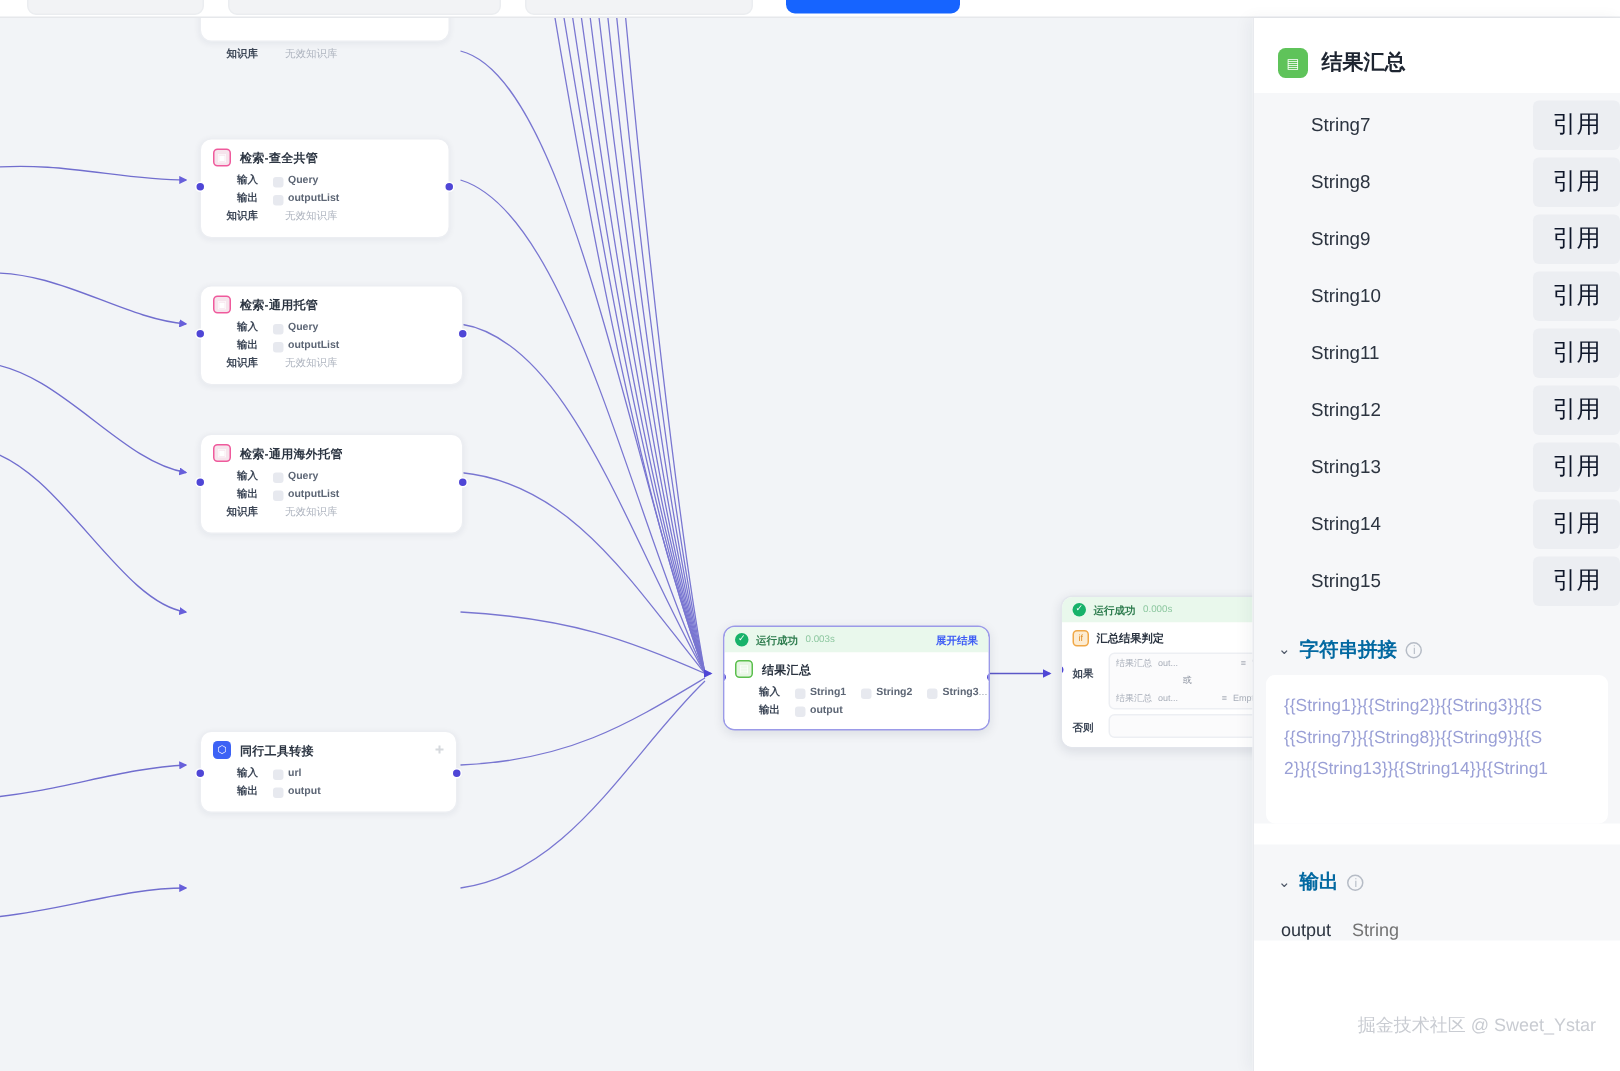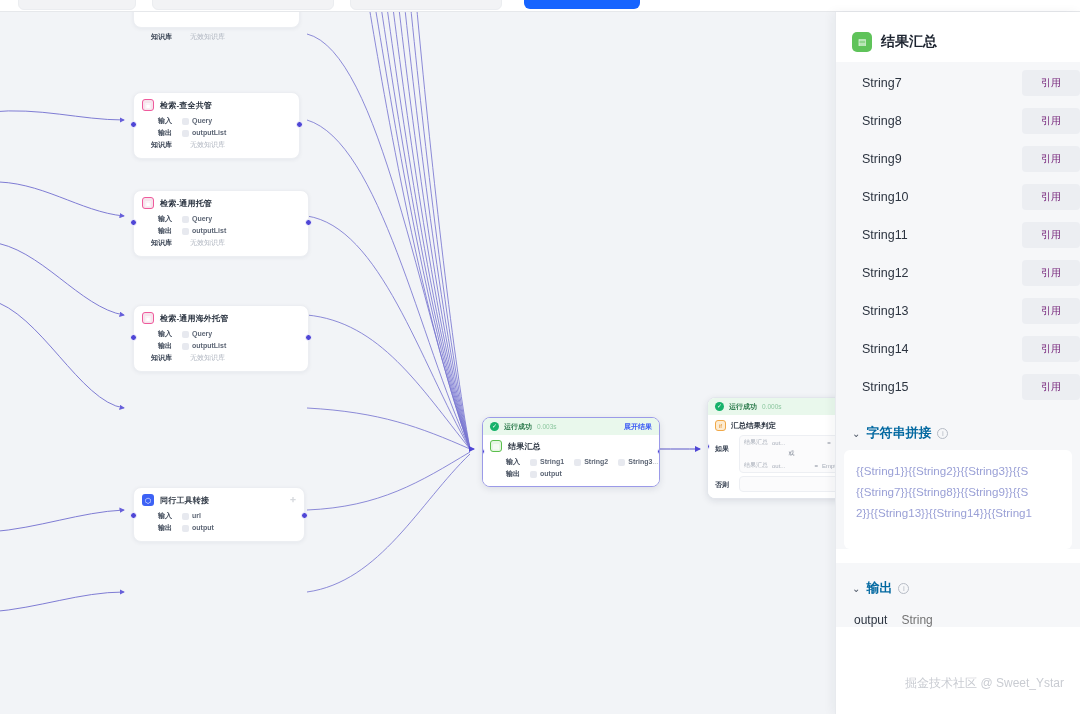--- a/index.html
+++ b/index.html
@@ -127,23 +127,23 @@
     color: #fff; font-size: 9px; line-height: 20px; text-align: center; flex: none;
   }
   .panel-title { font-size: 14px; font-weight: 700; color: #1d2430; }
   .panel-sub { padding: 9px 16px 0 16px; font-size: 11.5px; color: #9aa1ac; }
 
   .var-list { margin-top: 10px; background: #f6f7f9; padding: 2px 0; }
   .var-row {
     display: flex; align-items: center; justify-content: space-between;
     height: 38px; padding: 0 0 0 26px; background: #f6f7f9;
   }
-  .var-name { font-size: 12.5px; color: #2c3440; }
+  .var-name { font-size: 12.5px; color: #2c3440; margin-left: 12px; }
   .var-ref {
-    background: #eceef2; color: #701a75; font-size: 10px;
+    background: #eceef2; color: #0f172a; font-size: 16px;
     padding: 6px 12px; border-radius: 4px; min-width: 58px; text-align: center;
   }
 
   .section { background: #f6f7f9; padding: 10px 0 0 0; }
   .sec-head { display: flex; align-items: center; gap: 6px; padding: 6px 16px 8px 16px; }
   .chev { font-size: 10px; color: #4b5565; }
   .sec-title { font-size: 13px; font-weight: 700; color: #0369a1; }
   .info-i {
     width: 11px; height: 11px; border-radius: 50%; border: 1px solid #b6bcc6;
     color: #b6bcc6; font-size: 8px; line-height: 10px; text-align: center;
@@ -270,21 +270,21 @@
             <i class="vtag"></i>
             <b>outputList</b>
           </span>
       </div>
       <div class="nrow">
         <span class="nlabel">知识库</span>
         <span class="kb-val">无效知识库</span>
       </div>
     </div>
 
-    <div class="node" style="left:133px; top:293px; width:176px;">
+    <div class="node" style="left:133px; top:277px; width:176px;">
       <span class="port left" style="top:28px;"></span>
       <span class="port right" style="top:28px;"></span>
       <div class="node-head">
         <span class="nicon pink">▣</span>
         <span class="ntitle">检索-通用海外托管</span>
       </div>
       <div class="nrow">
         <span class="nlabel">输入</span>
         <span class="nval">
             <i class="vtag"></i>

